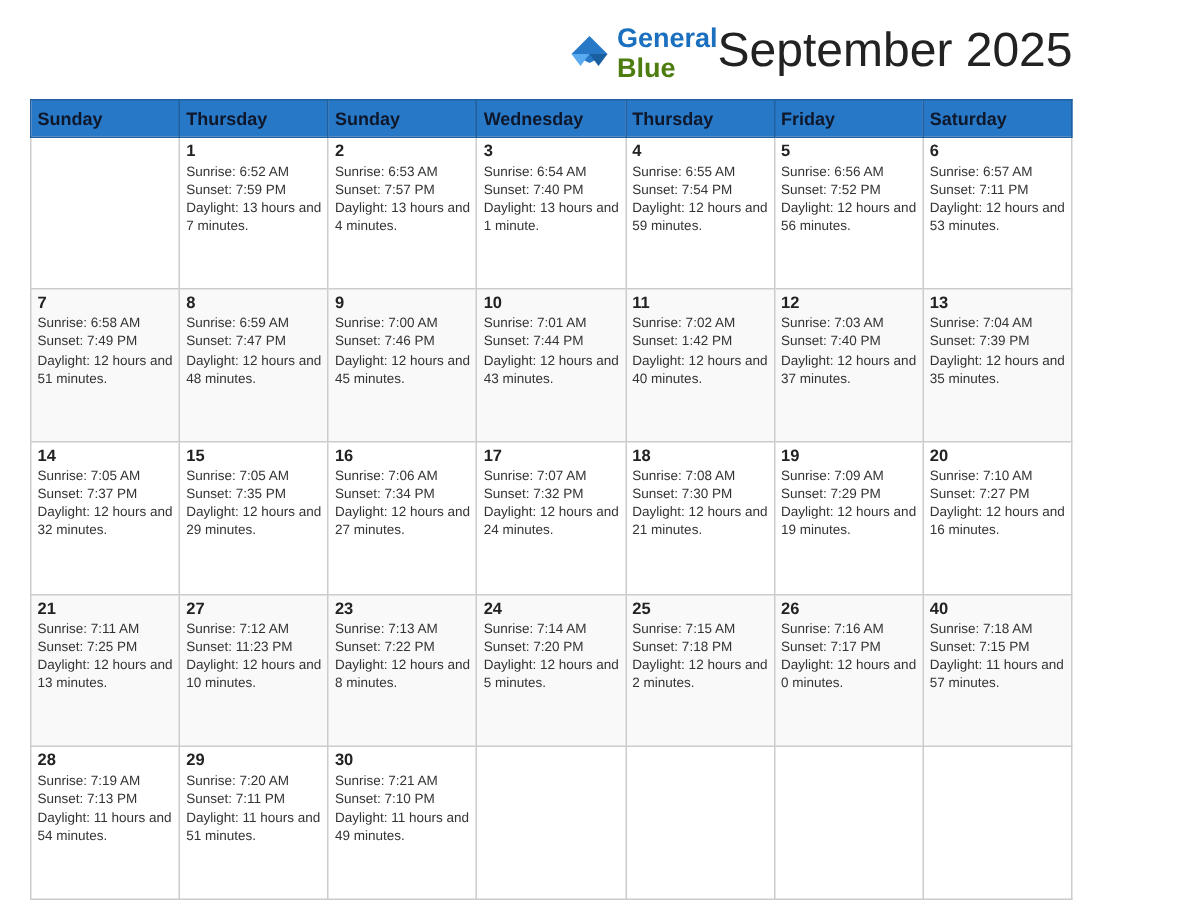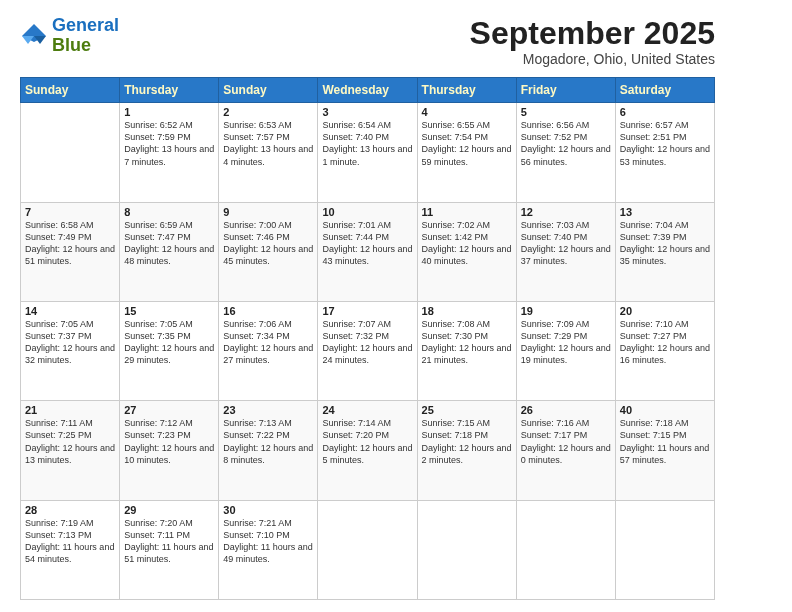--- a/index.html
+++ b/index.html
@@ -9,20 +9,21 @@
       background: #fff;
       font-family: Arial, sans-serif;
       overflow: hidden;
     }
     .page {
       width: 735px;
       height: 612px;
       padding: 16px 20px 12px 20px;
       display: flex;
       flex-direction: column;
+      align-items: flex-end;
     }
     .header {
       display: flex;
       align-items: flex-start;
       justify-content: space-between;
       margin-bottom: 10px;
     }
     .logo {
       display: flex;
       align-items: center;
@@ -35,39 +36,39 @@
       line-height: 1.1;
     }
     .logo-text span { color: #1a6fbf; }
     .logo-icon {
       width: 28px;
       height: 28px;
     }
     .title-block { text-align: right; }
     .title-block h1 {
       font-size: 32px;
-      font-weight: bold;
+      font-weight: normal;
       color: #222;
       line-height: 1.1;
     }
     .title-block h2 {
       font-size: 14px;
       color: #444;
       font-weight: normal;
     }
     .calendar {
       flex: 1;
       border: 1px solid #ccc;
       border-collapse: collapse;
       width: 100%;
       table-layout: fixed;
     }
     .calendar th {
       background: #2878c8;
-      color: #fef9c3;
+      color: #0f172a;
       font-size: 12px;
       font-weight: bold;
       padding: 5px 4px;
       text-align: left;
       border: 1px solid #2060a0;
     }
     .calendar td {
       border: 1px solid #ccc;
       vertical-align: top;
       padding: 3px 4px;
@@ -100,21 +101,20 @@
         <polygon points="14,14 26,14 20,22" fill="#1a5fa0"></polygon>
         <polygon points="2,14 14,14 8,22" fill="#5aaaf0"></polygon>
       </svg>
       <div class="logo-text">
         <div><span>General</span></div>
         <div><span style="color:#4d7c0f">Blue</span></div>
       </div>
     </div>
     <div class="title-block">
       <h1>September 2025</h1>
-      <h2>Mogadore, Ohio, United States</h2>
     </div>
   </div>
 
   <table class="calendar">
     <thead>
       <tr>
         <th>Sunday</th>
         <th>Thursday</th>
         <th>Sunday</th>
         <th>Wednesday</th>
@@ -157,21 +157,21 @@
           <td>
             <span class="day-num">5</span>
             <div class="day-info">Sunrise: 6:56 AM
 Sunset: 7:52 PM
 Daylight: 12 hours
 and 56 minutes.</div>
           </td>
           <td>
             <span class="day-num">6</span>
             <div class="day-info">Sunrise: 6:57 AM
-Sunset: 2:51 PM
+Sunset: 7:11 PM
 Daylight: 12 hours
 and 53 minutes.</div>
           </td>
         </tr>
         <tr>
           <td class="row-shade">
             <span class="day-num">7</span>
             <div class="day-info">Sunrise: 6:58 AM
 Sunset: 7:49 PM
 Daylight: 12 hours
@@ -275,21 +275,21 @@
           <td class="row-shade">
             <span class="day-num">21</span>
             <div class="day-info">Sunrise: 7:11 AM
 Sunset: 7:25 PM
 Daylight: 12 hours
 and 13 minutes.</div>
           </td>
           <td class="row-shade">
             <span class="day-num">27</span>
             <div class="day-info">Sunrise: 7:12 AM
-Sunset: 7:23 PM
+Sunset: 11:23 PM
 Daylight: 12 hours
 and 10 minutes.</div>
           </td>
           <td class="row-shade">
             <span class="day-num">23</span>
             <div class="day-info">Sunrise: 7:13 AM
 Sunset: 7:22 PM
 Daylight: 12 hours
 and 8 minutes.</div>
           </td>

